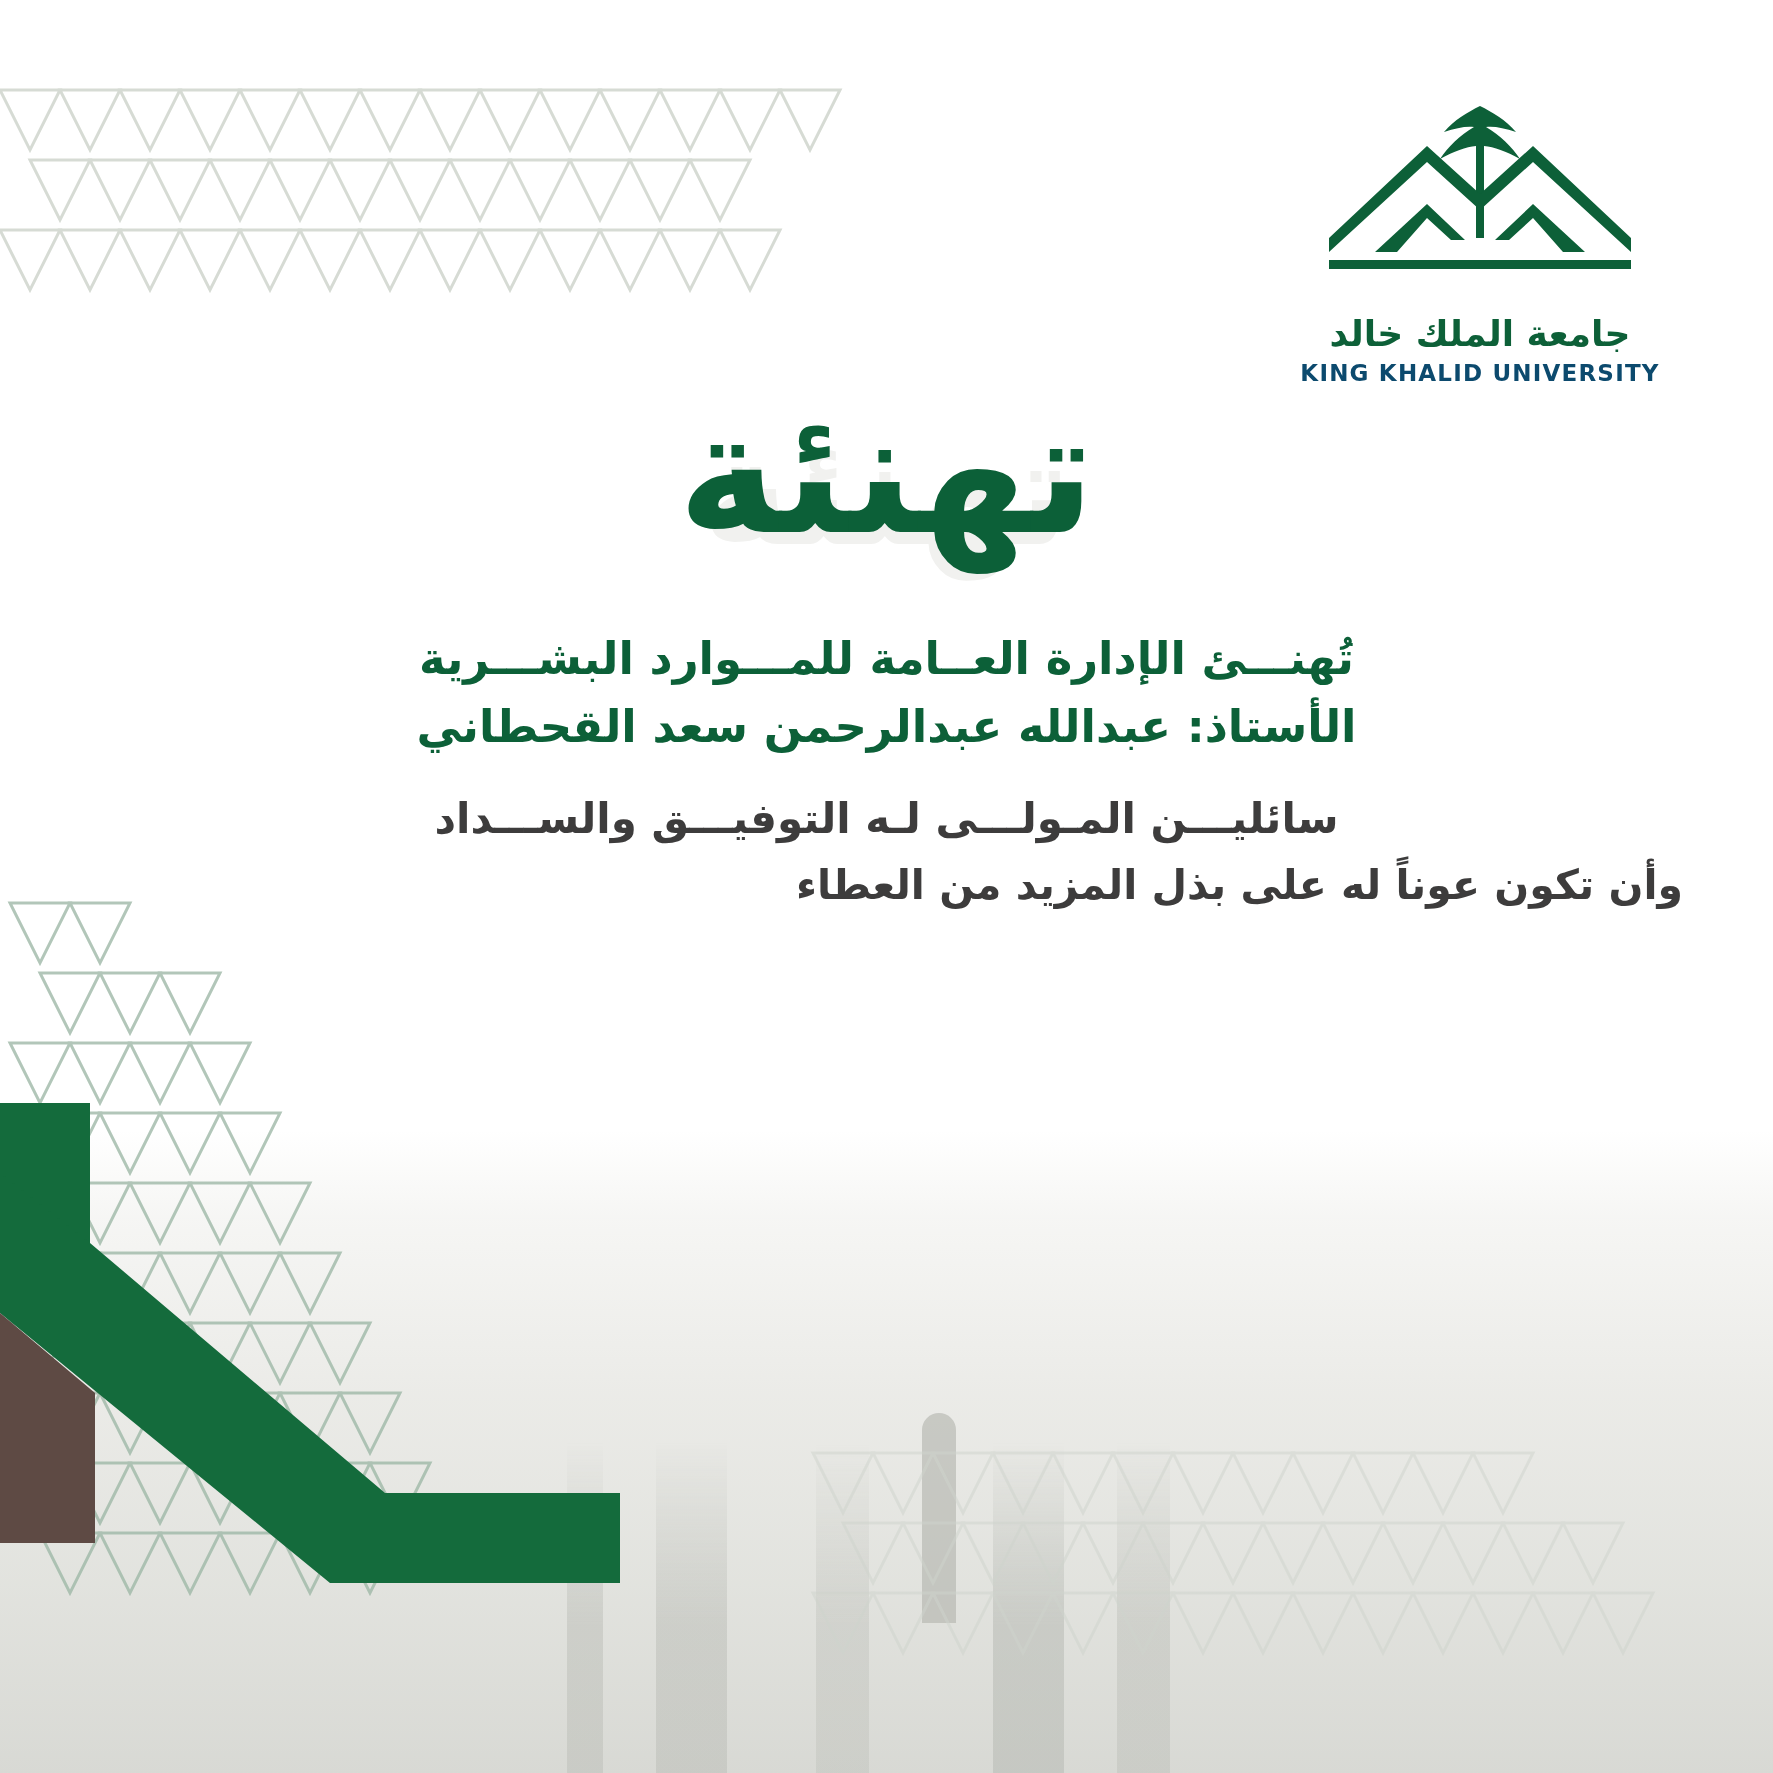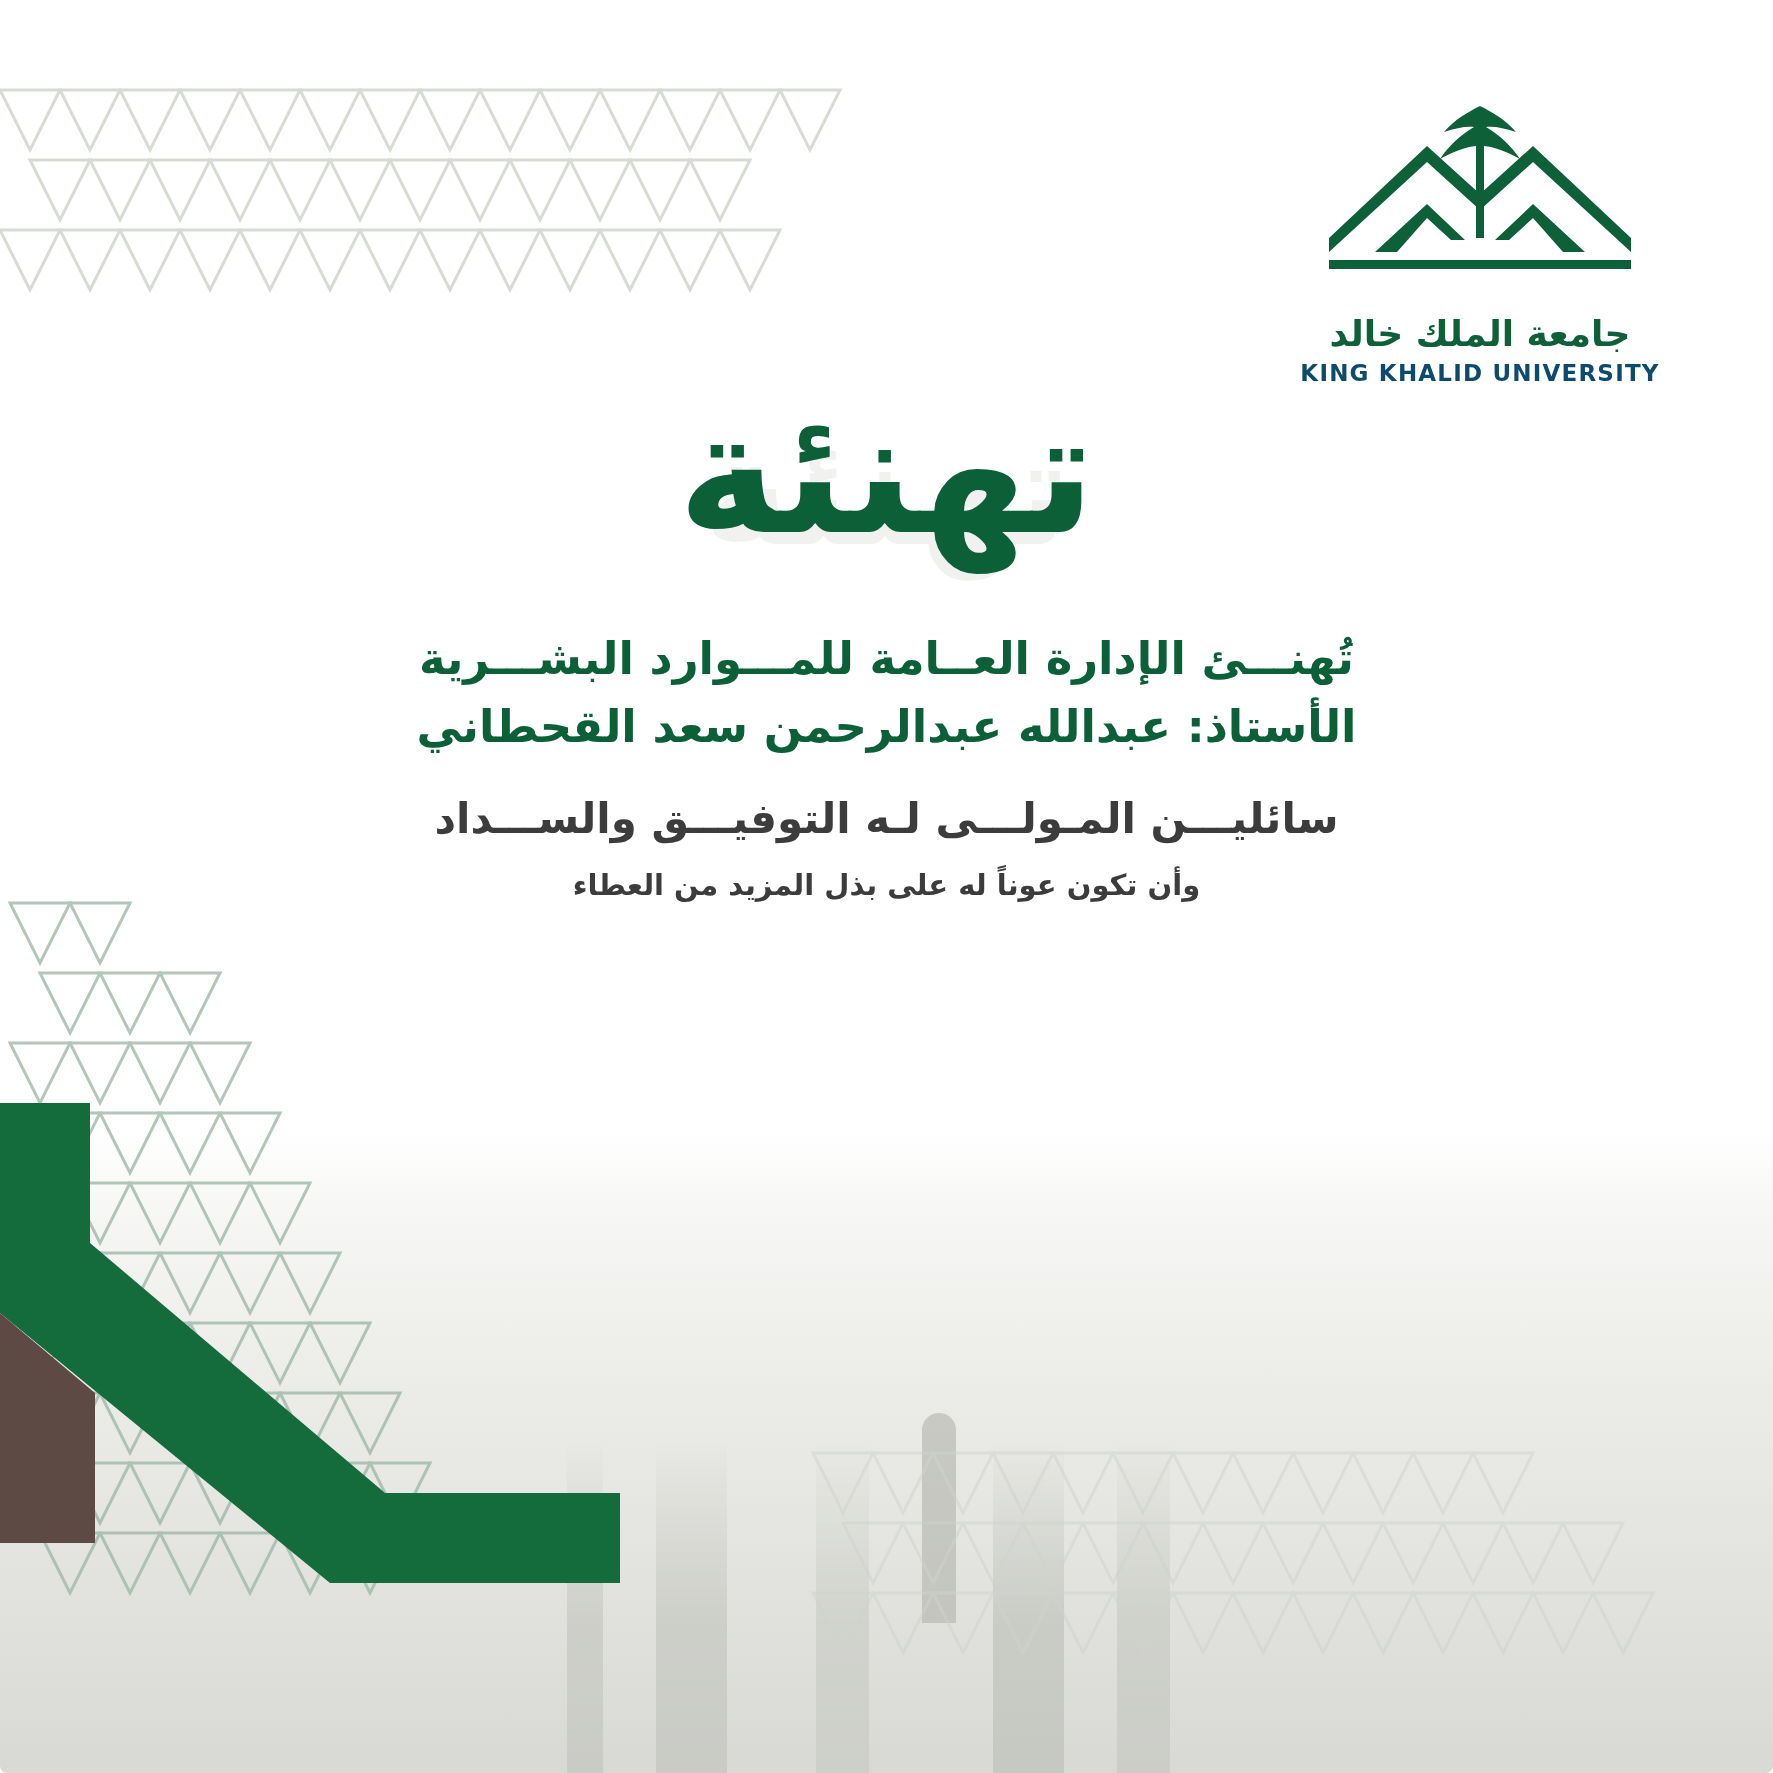--- a/index.html
+++ b/index.html
@@ -8,21 +8,20 @@
     padding: 0;
     background: #ffffff;
   }
   #poster {
     position: relative;
     width: 1773px;
     height: 1773px;
     overflow: hidden;
     background: #ffffff;
     font-family: "DejaVu Sans", "Liberation Sans", sans-serif;
-    border-radius: 7px;
   }
 
   
   .photo-wash {
     position: absolute;
     left: 0; right: 0;
     top: 1130px;
     height: 643px;
     background:
       linear-gradient(to bottom,
@@ -169,25 +168,26 @@
   }
   .line-sub {
     font-size: 42px;
     font-weight: bold;
     line-height: 1.55;
     color: #3d3c3c;
     margin-top: 26px;
     letter-spacing: 0.5px;
   }
   .line-sub2 {
-    font-size: 29px;
+    font-size: 41px;
     font-weight: bold;
     line-height: 1.5;
     color: #3d3c3c;
-    margin-top: 13px;
+    margin-top: 4px;
+    text-align: right;
   }
 </style>
 </head>
 <body>
 
 <div id="poster">
 
   <div class="photo-wash"></div>
 
   <div class="pattern" id="pattern-top-left">

